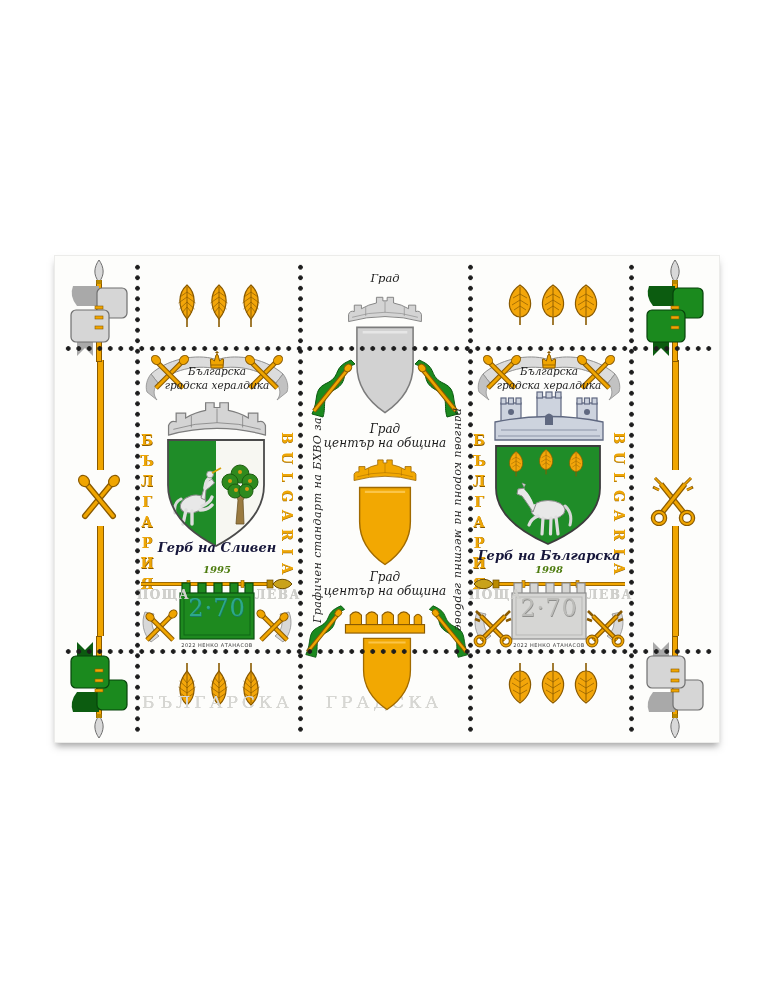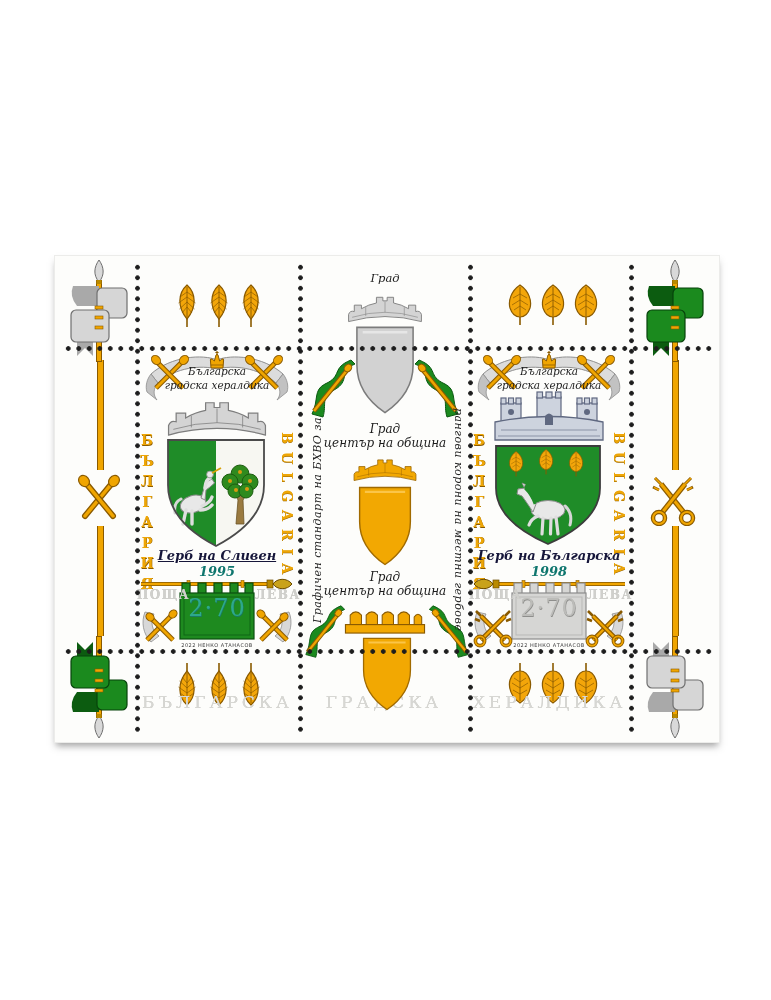--- a/index.html
+++ b/index.html
@@ -14,21 +14,21 @@
           background-size:5px 10.5px;background-position:center top;}
   .perf-h{height:5px;background-image:radial-gradient(circle,#1d1d1d 0 2px,rgba(0,0,0,0) 2.6px);
           background-size:10.5px 5px;background-position:left center;}
   .shaft{background:#f0a500;border-left:1px solid #8a5a00;border-right:1px solid #8a5a00;width:5px;}
   .flipY{transform:scaleY(-1);}
   .flipX{transform:scaleX(-1);}
   .rot180{transform:rotate(180deg);}
   .ctr{text-align:center;}
   .ribbon-txt{font-style:italic;font-size:10.5px;color:#1b1b1b;line-height:14px;white-space:nowrap;}
   .caption{font-style:italic;font-weight:bold;font-size:13px;color:#16163a;white-space:nowrap;}
-  .year{font-style:italic;font-weight:bold;font-size:13px;color:#0f766e;}
+  .year{font-style:italic;font-weight:bold;font-size:10px;color:#4d7c0f;}
   .center-label{font-style:italic;font-size:12px;color:#1b1b1b;line-height:14px;white-space:nowrap;}
   .grad-top{font-style:italic;font-size:11.5px;color:#1b1b1b;}
   .vert-gold{writing-mode:vertical-rl;text-orientation:upright;font-weight:bold;font-size:14px;
              letter-spacing:4.5px;color:#eea606;text-shadow:0.5px 0.5px 0 #8a5a00;text-align:center;}
   .vert-gold-lat{writing-mode:vertical-rl;font-weight:bold;font-size:14px;letter-spacing:8px;
              color:#eea606;text-shadow:0.5px 0.5px 0 #8a5a00;text-align:center;}
   .vert-small{writing-mode:vertical-rl;font-style:italic;font-size:11px;color:#222;
               letter-spacing:0.5px;text-align:center;white-space:nowrap;}
   .vert-small-up{transform:rotate(180deg);}
   .pale-word{font-size:17px;letter-spacing:4px;color:#d7d7d3;white-space:nowrap;
@@ -325,21 +325,20 @@
         <use href="#beech" x="68" y="2" width="24" height="44"></use>
   </svg>
   <svg class="abs rot180" style="left:450px;top:400px;" width="96" height="50" viewBox="0 0 96 50">
     <use href="#linden" x="2" y="2" width="26" height="42"></use>
         <use href="#linden" x="35" y="2" width="26" height="42"></use>
         <use href="#linden" x="68" y="2" width="26" height="42"></use>
   </svg>
 
   <div class="abs ctr pale-word" style="left:80px;top:436px;width:165px;">БЪЛГАРСКА</div>
   <div class="abs ctr pale-word" style="left:243px;top:436px;width:172px;">ГРАДСКА</div>
-  <div class="abs ctr pale-word" style="left:413px;top:436px;width:163px;">ХЕРАЛДИКА</div>
 
   <div class="abs ctr grad-top" style="left:285px;top:15px;width:90px;">Град</div>
   <svg class="abs" style="left:290px;top:37px;--f:#d4d4d4;--s:#7e7e7e;" width="80" height="30">
         <use href="#mural"></use>
       </svg>
   <svg class="abs" style="left:299px;top:68px;--f:#d2d2d2;--s:#7c7c7c;--hl:#efefef;" width="62" height="92">
         <use href="#shieldp"></use>
       </svg>
   <svg class="abs" style="left:252px;top:102px;" width="48" height="62">
         <use href="#ribmace"></use>
@@ -388,21 +387,21 @@
     <div class="abs ctr ribbon-txt" style="left:10px;top:16px;width:144px;">Българска</div>
     <div class="abs ctr ribbon-txt" style="left:10px;top:30px;width:144px;">градска хералдика</div>
     <svg class="abs" style="left:26px;top:50px;--f:#d4d4d4;--s:#7e7e7e;" width="112" height="38">
           <use href="#mural"></use>
         </svg>
     <svg class="abs" style="left:31px;top:90px;" width="100" height="110">
           <use href="#sliven"></use>
         </svg>
     <div class="abs vert-gold" style="left:4px;top:84px;width:16px;height:150px;">БЪЛГАРИЯ</div>
     <div class="abs vert-gold-lat" style="left:144px;top:84px;width:16px;height:150px;">BULGARIA</div>
-    <div class="abs ctr caption" style="left:4px;top:200px;width:156px;text-decoration:underline;">Герб на Сливен</div>
+    <div class="abs ctr caption" style="left:4px;top:192px;width:156px;">Герб на Сливен</div>
     <div class="abs ctr year" style="left:4px;top:216px;width:156px;">1995</div>
     <svg class="abs" style="left:6px;top:228px;" width="152" height="16">
           <use href="#hspear"></use>
         </svg>
     <svg class="abs" style="left:44px;top:234px;--f:#1e8a1f;--s:#0b4f10;--d:#0e6616;" width="76" height="58">
           <use href="#banner"></use>
         </svg>
     <div class="abs ctr value value-teal" style="left:44px;top:246px;width:76px;height:28px;">2·70</div>
     <div class="abs ctr post" style="left:2px;top:240px;width:42px;">ПОЩА</div>
     <div class="abs ctr post" style="left:120px;top:240px;width:42px;">ЛЕВА</div>

